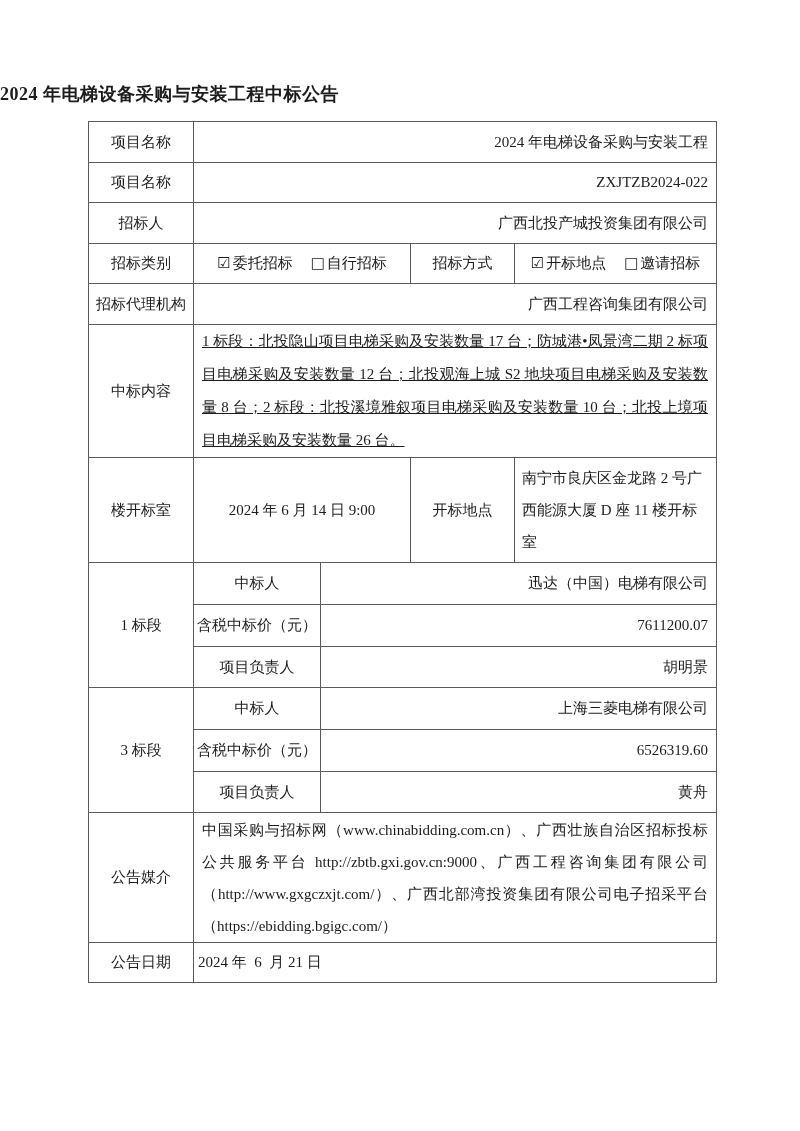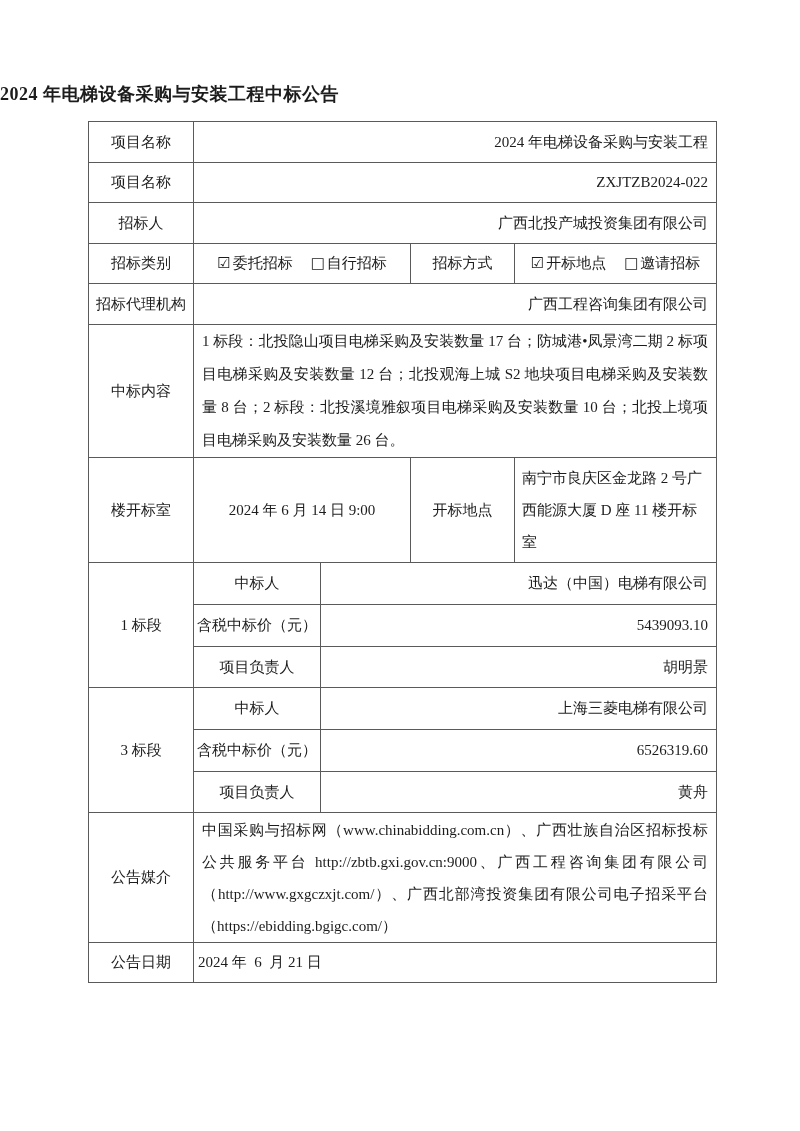--- a/index.html
+++ b/index.html
@@ -30,21 +30,21 @@
   tr.h40{height:40px}
   tr.h41{height:41px}
   tr.h42{height:42px}
   tr.h81{height:81px}
   tr.h130{height:130px}
   tr.h132{height:132px}
   .lab{text-align:center;padding:2px 2px;}
   .val{text-align:right;padding:2px 8px;}
   .center-val{text-align:center;padding:2px 4px;}
   .date-val{text-align:left;padding:2px 4px;white-space:pre-wrap;}
-  .just-val{text-align:justify;line-height:33px;padding:0 8px;}
+  .just-val{text-align:justify;line-height:33px;padding:0 8px;text-decoration:underline;}
   .media-val{text-align:justify;line-height:32px;padding:0 8px;}
   .addr-val{text-align:left;line-height:32px;padding:4px 7px;}
   .cbx-wrap{display:flex;align-items:center;justify-content:center;gap:18px;}
   .opt{white-space:nowrap;}
   .box{font-family:"DejaVu Sans",sans-serif;font-size:15px;margin-right:2px;}
 </style>
 </head>
 <body>
 
 <div class="page">
@@ -110,21 +110,21 @@
       <td class="addr-val">南宁市良庆区金龙路 2 号广西能源大厦 D 座 11 楼开标室</td>
     </tr>
 
     <tr class="h42">
       <td class="lab" rowspan="3">1 标段</td>
       <td class="lab">中标人</td>
       <td class="val" colspan="3">迅达（中国）电梯有限公司</td>
     </tr>
     <tr class="h42">
       <td class="lab">含税中标价（元）</td>
-      <td class="val" colspan="3">5439093.10</td>
+      <td class="val" colspan="3">7611200.07</td>
     </tr>
     <tr class="h41">
       <td class="lab">项目负责人</td>
       <td class="val" colspan="3">胡明景</td>
     </tr>
 
     <tr class="h42">
       <td class="lab" rowspan="3">3 标段</td>
       <td class="lab">中标人</td>
       <td class="val" colspan="3">上海三菱电梯有限公司</td>

